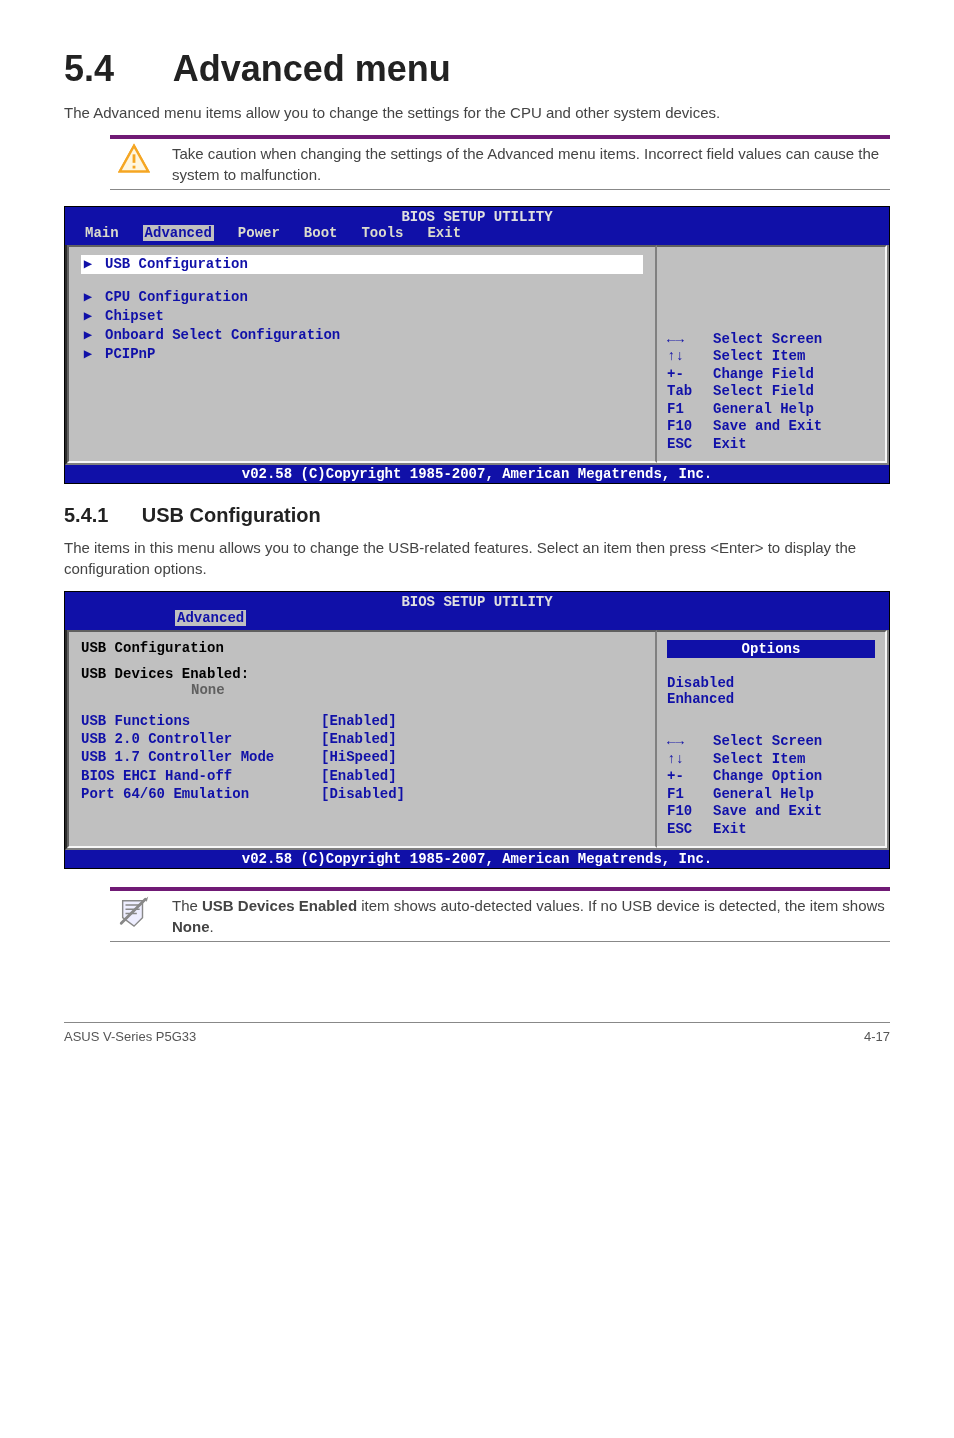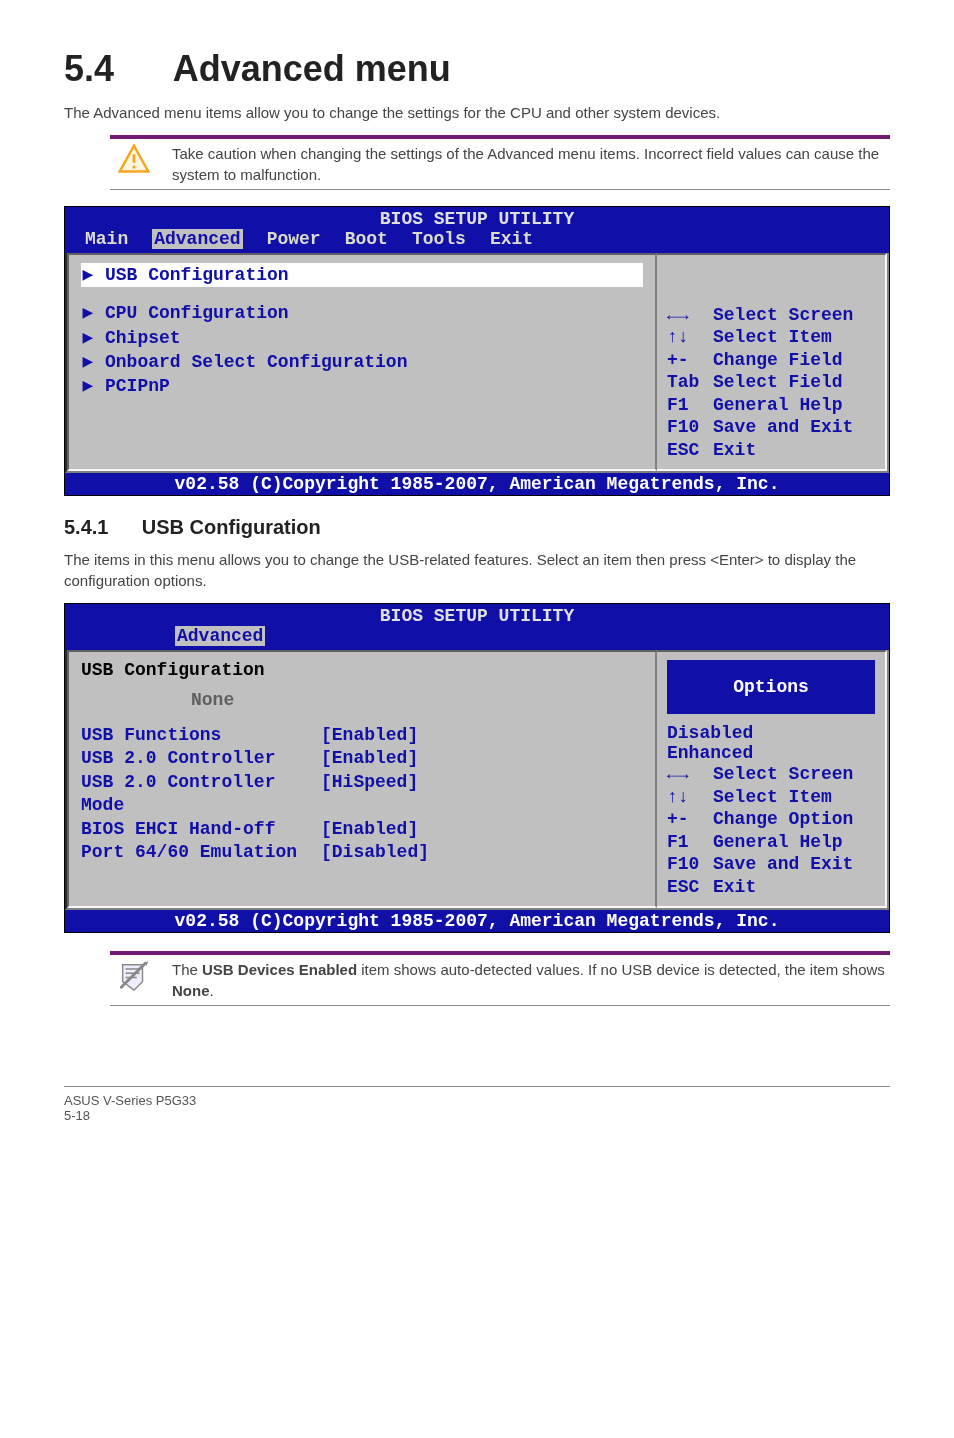--- a/index.html
+++ b/index.html
@@ -44,21 +44,21 @@
     width: 40px;
     display: flex;
     justify-content: center;
     align-items: flex-start;
     flex-shrink: 0;
   }
   .bios-box {
     background: #c0c0c0;
     border: 1px solid #000;
     font-family: "Courier New", monospace;
-    font-size: 18px;
+    font-size: 14px;
     font-weight: bold;
     margin-bottom: 18px;
   }
   .bios-headerbar {
     background: #1010a8;
     color: #fff;
     padding: 2px 10px;
   }
   .bios-title {
     text-align: center;
@@ -99,22 +99,22 @@
     border-top: 2px solid #606060;
     border-right: 2px solid #f8f8f8;
     border-bottom: 2px solid #f8f8f8;
     display: flex;
     flex-direction: column;
   }
   .bios-right-title {
     background: #1010a8;
     color: #fff;
     text-align: center;
-    padding: 17px 0;
-    margin-bottom: 9px;
+    padding: 1px 0;
+    margin-bottom: 17px;
   }
   .bios-kv {
     display: flex;
     gap: 12px;
     line-height: 1.25;
   }
   .bios-kv .k { width: 34px; text-align: left; }
   .bios-entry {
     display: flex;
     align-items: center;
@@ -155,21 +155,20 @@
     margin: 20px 0 10px 0;
   }
   .footer {
     display: flex;
     justify-content: space-between;
     border-top: 1px solid #888;
     padding-top: 6px;
     margin-top: 80px;
     font-size: 13px;
     color: #555;
-    flex-direction: column;
   }
   .right-list {
     margin-top: auto;
   }
 </style>
 </head>
 <body>
 
 <div class="section-title">
   <span>5.4</span>
@@ -276,32 +275,33 @@
   <div class="bios-headerbar">
     <div class="bios-title">BIOS SETUP UTILITY</div>
     <div class="bios-tabs" style="padding-left:100px;">
       <span class="bios-tab active">Advanced</span>
     </div>
   </div>
   <div class="bios-body">
     <div class="bios-left">
       <div style="color:#000;">USB Configuration</div>
       <div style="height:10px"></div>
+      <div style="color:#000;">USB Devices Enabled:</div>
       <div class="bios-info" style="padding-left:110px;">None</div>
       <div style="height:14px"></div>
       <div class="bios-settings-row">
           <span class="lbl">USB Functions</span>
           <span>[Enabled]</span>
         </div>
       <div class="bios-settings-row">
           <span class="lbl">USB 2.0 Controller</span>
           <span>[Enabled]</span>
         </div>
       <div class="bios-settings-row">
-          <span class="lbl">USB 2.0 Controller Mode</span>
+          <span class="lbl">USB 1.7 Controller Mode</span>
           <span>[HiSpeed]</span>
         </div>
       <div class="bios-settings-row">
           <span class="lbl">BIOS EHCI Hand-off</span>
           <span>[Enabled]</span>
         </div>
       <div class="bios-settings-row">
           <span class="lbl">Port 64/60 Emulation</span>
           <span>[Disabled]</span>
         </div>
@@ -350,14 +350,14 @@
       <path d="M20 3 L22 1 L21 5 Z" fill="#888"></path>
     </svg>
   </div>
   <div class="callout-text">
     <span>The </span><b>USB Devices Enabled</b><span> item shows auto-detected values. If no USB device is detected, the item shows </span><b>None</b><span>.</span>
   </div>
 </div>
 
 <div class="footer">
   <span>ASUS V-Series P5G33</span>
-  <span>5-18</span>
+  <span>4-17</span>
 </div>
 
 </body></html>

